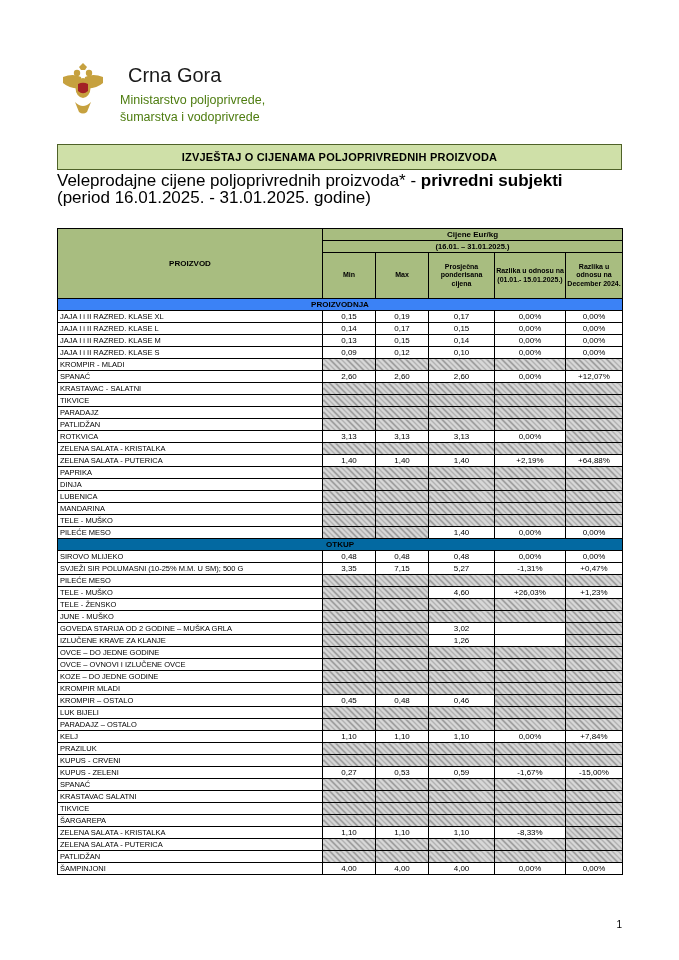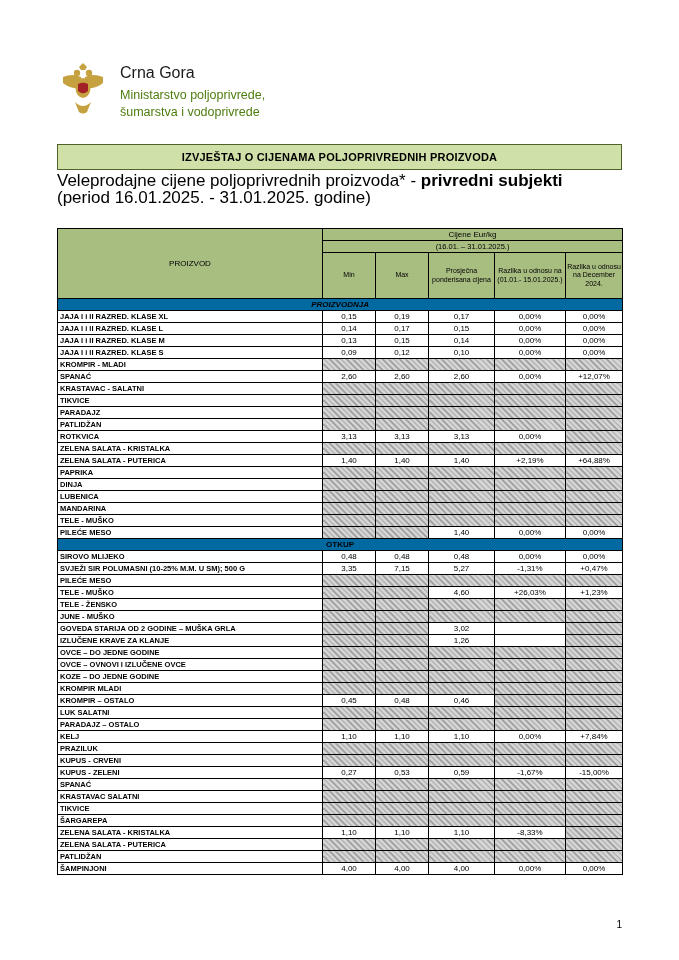--- a/index.html
+++ b/index.html
@@ -5,38 +5,38 @@
   html,body{margin:0;padding:0}
   body{
     width:679px;height:960px;position:relative;overflow:hidden;
     background:#ffffff;color:#000;
     font-family:"Liberation Sans","DejaVu Sans",sans-serif;
     --title-bg:#cfe0a8;--title-border:#4f6228;--head-bg:#a8bd80;--link:#0563c1;
   }
   .letterhead{position:absolute;top:62px;left:62px;width:560px;display:flex;justify-content:space-between;align-items:flex-start}
   .lh-left{display:flex;gap:16px;align-items:flex-start}
   .coat{width:42px;height:52px;flex:0 0 auto}
-  .country{font-size:16px;color:#1a1a1a;margin:2px 0 5px 0}
+  .country{font-size:20px;color:#1a1a1a;margin:2px 0 5px 8px}
   .ministry{font-size:12.5px;color:#4d7c0f;line-height:17px}
   .lh-right{font-size:10.5px;line-height:14.5px;color:#000;padding-top:2px}
   .link{color:var(--link);text-decoration:underline;display:block;cursor:pointer}
   .title-bar{position:absolute;top:144px;left:57px;width:565px;height:26px;
     background:var(--title-bg);border:1.5px solid var(--title-border);box-sizing:border-box;
     display:flex;align-items:center;justify-content:center;font-weight:bold;font-size:11px;letter-spacing:.2px}
   .subtitle{position:absolute;top:173px;left:57px;width:565px;font-size:17px;line-height:16.5px}
   .b{font-weight:bold}
   table.price-table{position:absolute;top:228px;left:57px;width:565px;border-collapse:collapse;table-layout:fixed}
   .price-table th,.price-table td{border:1px solid #000;padding:0 2px;box-sizing:border-box;overflow:hidden}
-  .price-table thead th{background:var(--head-bg);font-weight:normal;text-align:center;vertical-align:middle}
+  .price-table thead th{background:var(--head-bg);font-weight:bold;text-align:center;vertical-align:middle}
   th.prod-h{font-size:8px}
   th.grp{font-size:8px;height:12px;white-space:nowrap}
   th.grp.sub{font-size:7.5px}
   th.colh{height:46px;font-size:7px;line-height:8.5px;white-space:normal;padding:2px 1px}
   tbody td{height:11px;line-height:11px}
-  td.prod{font-size:7.5px;font-weight:bold;text-align:left;white-space:nowrap}
+  td.prod{font-size:7.5px;font-weight:normal;text-align:left;white-space:nowrap}
   td.val{font-size:8px;text-align:center;white-space:nowrap}
   td.section{font-weight:bold;font-size:8px;text-align:center;height:12px}
   td.hatch{background:repeating-linear-gradient(45deg,#8f8f8f 0,#8f8f8f 1px,#d7d7d7 1px,#d7d7d7 4px)}
   .page-num{position:absolute;right:57px;bottom:30px;font-size:10px}
 </style>
 </head>
 <body style="--title-bg: #cfe0a8; --title-border: #4f6228; --head-bg: #a8bd80; --link: #0563c1;">
 
 <div class="letterhead">
   <div class="lh-left">
@@ -91,21 +91,21 @@
     <tr>
       <th class="colh">Min</th>
       <th class="colh">Max</th>
       <th class="colh">Prosječna ponderisana cijena</th>
       <th class="colh">Razlika u odnosu na (01.01.- 15.01.2025.)</th>
       <th class="colh">Razlika u odnosu na December 2024.</th>
     </tr>
   </thead>
   <tbody>
       <tr>
-        <td colspan="6" class="section" style="background: #0369a1; font-style: italic;">PROIZVODNJA</td>
+        <td colspan="6" class="section" style="background: #3b82f6;">PROIZVODNJA</td>
       </tr>
       <tr>
         <td class="prod">JAJA I i II RAZRED. KLASE XL</td>
         <td class="val">0,15</td>
         <td class="val">0,19</td>
         <td class="val">0,17</td>
         <td class="val">0,00%</td>
         <td class="val">0,00%</td>
       </tr>
       <tr>
@@ -353,21 +353,21 @@
       </tr>
       <tr>
         <td class="prod">KROMPIR  –  OSTALO</td>
         <td class="val">0,45</td>
         <td class="val">0,48</td>
         <td class="val">0,46</td>
         <td class="val hatch"></td>
         <td class="val hatch"></td>
       </tr>
       <tr>
-        <td class="prod">LUK SALATNI</td>
+        <td class="prod">LUK BIJELI</td>
         <td class="val hatch"></td>
         <td class="val hatch"></td>
         <td class="val hatch"></td>
         <td class="val hatch"></td>
         <td class="val hatch"></td>
       </tr>
       <tr>
         <td class="prod">PARADAJZ – OSTALO</td>
         <td class="val hatch"></td>
         <td class="val hatch"></td>

